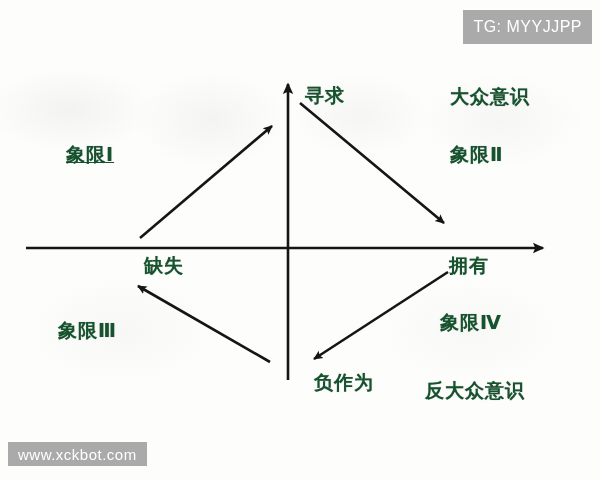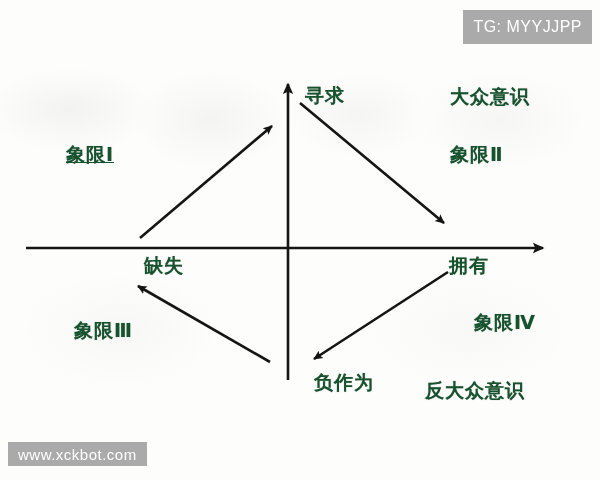--- a/index.html
+++ b/index.html
@@ -90,23 +90,23 @@
   <div class="label lbl-axis" style="left:314px;top:370px;">负作为</div>
 
   <div class="label lbl-axis" style="left:100px;top:253px;margin-left:44px;">缺失</div>
 
   <div class="label lbl-axis" style="left:425px;top:253px;margin-left:24px;">拥有</div>
 
   <div class="label lbl-quad" style="left:66px;top:142px;text-decoration:underline;">象限Ⅰ</div>
 
   <div class="label lbl-quad" style="left:450px;top:142px;">象限Ⅱ</div>
 
-  <div class="label lbl-quad" style="left:74px;top:318px;">象限Ⅲ</div>
+  <div class="label lbl-quad" style="left:58px;top:318px;">象限Ⅲ</div>
 
-  <div class="label lbl-quad" style="left:474px;top:310px;text-align:center;">象限Ⅳ</div>
+  <div class="label lbl-quad" style="left:440px;top:310px;text-align:center;">象限Ⅳ</div>
 
   <div class="label lbl-side" style="left:450px;top:84px;">大众意识</div>
 
   <div class="label lbl-side" style="left:425px;top:378px;">反大众意识</div>
 
   <div id="tg-badge" class="badge">
     <span>TG: MYYJJPP</span>
   </div>
 
   <div id="site-badge" class="badge">

